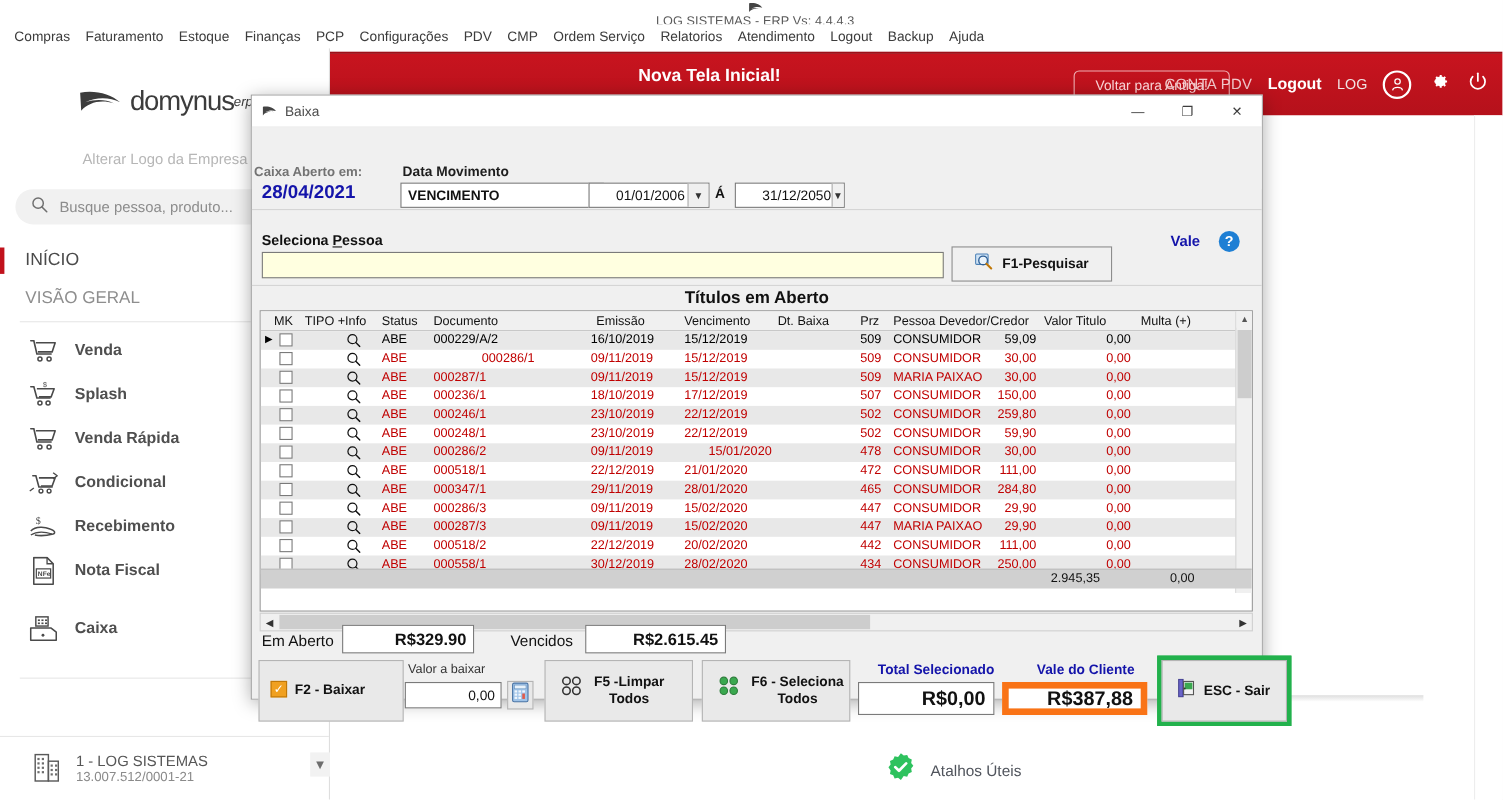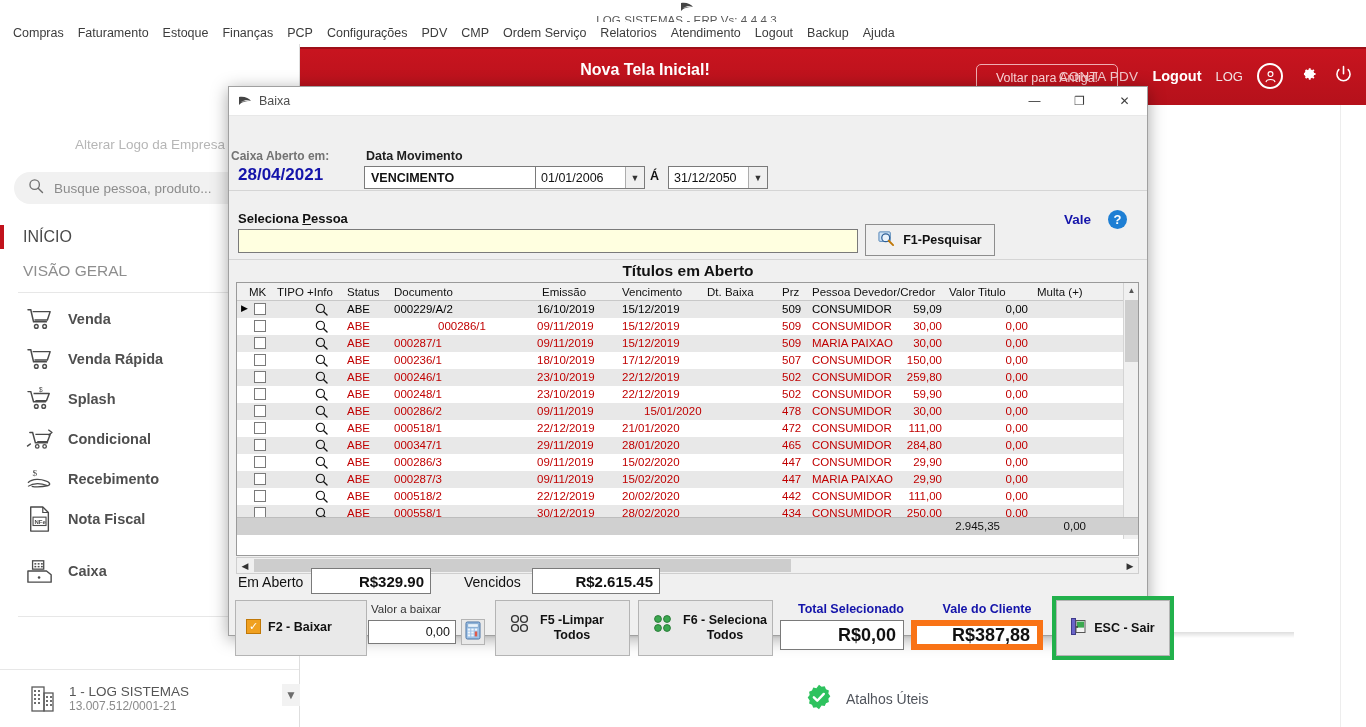--- a/index.html
+++ b/index.html
@@ -166,42 +166,42 @@
     position:absolute; left:135px; top:50px; width:185px; height:23px;
     background:#ffffff; border:1px solid #7a7a7a; display:flex; align-items:center;
   }
   .sel-vencimento .t { font-size:12.5px; font-weight:bold; color:#111; margin-left:6px; }
   .sel-arrow {
     margin-left:auto; width:18px; height:21px; display:flex; align-items:center; justify-content:center;
     color:#333; font-size:9px;
   }
   .date-box {
     position:absolute; height:23px; background:#ffffff; border:1px solid #7a7a7a;
-    display:flex; align-items:center;
+    display:flex; align-items:center;padding-left:19px;
   }
   .date-box .t { font-size:12.5px; color:#111; margin-left:5px; }
   .date-box .sp {
     margin-left:auto; width:19px; height:21px; background:#f0f0f0; border-left:1px solid #adadad;
     display:flex; align-items:center; justify-content:center; font-size:9px; color:#333;
   }
   #dateFrom { left:306px; top:50px; width:110px; }
   #dateTo { left:439px; top:50px; width:100px; }
   .lbl-ate { position:absolute; left:421px; top:53px; font-size:12.5px; font-weight:bold; color:#111; }
 
   .sep-line { position:absolute; width:918px; height:1px; background:#d5d5d5; }
 
   
   .lbl-selpessoa { position:absolute; left:9px; top:95px; font-size:13px; font-weight:bold; color:#111; }
   .lbl-selpessoa u { text-decoration:underline; }
   .inp-pessoa {
     position:absolute; left:9px; top:113px; width:620px; height:24px;
     background:#ffffe0; border:1px solid #7a7a7a;
   }
   .btn-pesquisar {
-    position:absolute; left:636px; top:108px; width:130px; height:32px;
+    position:absolute; left:636px; top:108px; width:146px; height:32px;
     background:#f0f0f0; border:1px solid #8d8d8d; display:flex; align-items:center; justify-content:center;
   }
   .btn-pesquisar .t { font-size:12.5px; font-weight:bold; color:#111; margin-left:8px; }
   .lbl-vale { position:absolute; left:835px; top:96px; font-size:13.5px; font-weight:bold; color:#1414aa; }
   .help-dot {
     position:absolute; left:879px; top:94px; width:19px; height:19px; border-radius:50%;
     background:#1e7fd4; color:#fff; font-size:13px; font-weight:bold;
     display:flex; align-items:center; justify-content:center;
   }
 
@@ -408,20 +408,29 @@
             <path d="M7.6 12.3l2.9 2.9 5.6-5.8" stroke="#fff" stroke-width="2.1" fill="none" stroke-linecap="round" stroke-linejoin="round"></path>
           </svg>
       </span>
       <span class="atalhos-lbl">Atalhos Úteis</span>
     </div>
 
   </div>
   <div class="right-rail"></div>
 
   <div class="sidebar">
+    <div class="logo-row">
+      <span class="logo-mark">
+        <svg width="42" height="30" viewBox="0 0 44 30">
+            <path d="M3 7 C16 4 32 8 41 16 C31 11 18 11 8 16 C17 13 27 13 35 17 C23 13 11 16 4 24 Z" fill="#3c3c3c"></path>
+          </svg>
+      </span>
+      <span class="logo-text">domynus</span>
+      <span class="logo-sup">erp</span>
+    </div>
     <div class="logo-sub">Alterar Logo da Empresa</div>
 
     <div class="search-box">
       <span>
         <svg width="16" height="16" viewBox="0 0 18 18">
             <circle cx="7.5" cy="7.5" r="5.3" fill="none" stroke="#6f6f6f" stroke-width="1.5"></circle>
             <path d="M11.4 11.4 L16.3 16.3" stroke="#6f6f6f" stroke-width="1.6" stroke-linecap="round"></path>
           </svg>
       </span>
       <span class="search-ph">Busque pessoa, produto...</span>
@@ -442,39 +451,39 @@
               <path d="M7 5 h19 l-3 9 H9" fill="none" stroke="#4a4a4a" stroke-width="1.6" stroke-linejoin="round"></path>
               <circle cx="11" cy="21" r="2" fill="none" stroke="#4a4a4a" stroke-width="1.5"></circle>
               <circle cx="20" cy="21" r="2" fill="none" stroke="#4a4a4a" stroke-width="1.5"></circle>
             </svg>
           </span>
           <span class="lbl">Venda</span>
         </div>
         <div class="navitem">
           <span class="ic">
             <svg width="28" height="24" viewBox="0 0 30 26">
-              <path d="M2 3 h3 l3 13 h14" fill="none" stroke="#4a4a4a" stroke-width="1.6" stroke-linecap="round"></path>
-              <path d="M7 5 h19 l-3 9 H9" fill="none" stroke="#4a4a4a" stroke-width="1.6" stroke-linejoin="round"></path>
-              <circle cx="11" cy="21" r="2" fill="none" stroke="#4a4a4a" stroke-width="1.5"></circle>
-              <circle cx="20" cy="21" r="2" fill="none" stroke="#4a4a4a" stroke-width="1.5"></circle>
-            </svg>
-          </span>
-          <span class="lbl">Venda Rápida</span>
-        </div>
-        <div class="navitem">
-          <span class="ic">
-            <svg width="28" height="24" viewBox="0 0 30 26">
               <path d="M2 5 h3 l3 11 h13" fill="none" stroke="#4a4a4a" stroke-width="1.6" stroke-linecap="round"></path>
               <path d="M8 7 h17 l-3 8 H10" fill="none" stroke="#4a4a4a" stroke-width="1.6" stroke-linejoin="round"></path>
               <circle cx="11" cy="21" r="2" fill="none" stroke="#4a4a4a" stroke-width="1.5"></circle>
               <circle cx="19" cy="21" r="2" fill="none" stroke="#4a4a4a" stroke-width="1.5"></circle>
               <text x="14" y="5" font-size="7" fill="#4a4a4a" font-family="Liberation Sans">$</text>
             </svg>
           </span>
           <span class="lbl">Splash</span>
+        </div>
+        <div class="navitem">
+          <span class="ic">
+            <svg width="28" height="24" viewBox="0 0 30 26">
+              <path d="M2 3 h3 l3 13 h14" fill="none" stroke="#4a4a4a" stroke-width="1.6" stroke-linecap="round"></path>
+              <path d="M7 5 h19 l-3 9 H9" fill="none" stroke="#4a4a4a" stroke-width="1.6" stroke-linejoin="round"></path>
+              <circle cx="11" cy="21" r="2" fill="none" stroke="#4a4a4a" stroke-width="1.5"></circle>
+              <circle cx="20" cy="21" r="2" fill="none" stroke="#4a4a4a" stroke-width="1.5"></circle>
+            </svg>
+          </span>
+          <span class="lbl">Venda Rápida</span>
         </div>
         <div class="navitem">
           <span class="ic">
             <svg width="28" height="24" viewBox="0 0 30 26">
               <path d="M4 6 h3 l3 11 h13" fill="none" stroke="#4a4a4a" stroke-width="1.6" stroke-linecap="round"></path>
               <path d="M10 8 h16 l-3 8 H12" fill="none" stroke="#4a4a4a" stroke-width="1.6" stroke-linejoin="round"></path>
               <circle cx="12" cy="21" r="1.9" fill="none" stroke="#4a4a4a" stroke-width="1.4"></circle>
               <circle cx="20" cy="21" r="1.9" fill="none" stroke="#4a4a4a" stroke-width="1.4"></circle>
               <path d="M24 3 l4 3 -4 3" fill="none" stroke="#4a4a4a" stroke-width="1.4" stroke-linejoin="round"></path>
               <path d="M1 21 l4-3" fill="none" stroke="#4a4a4a" stroke-width="1.4"></path>

